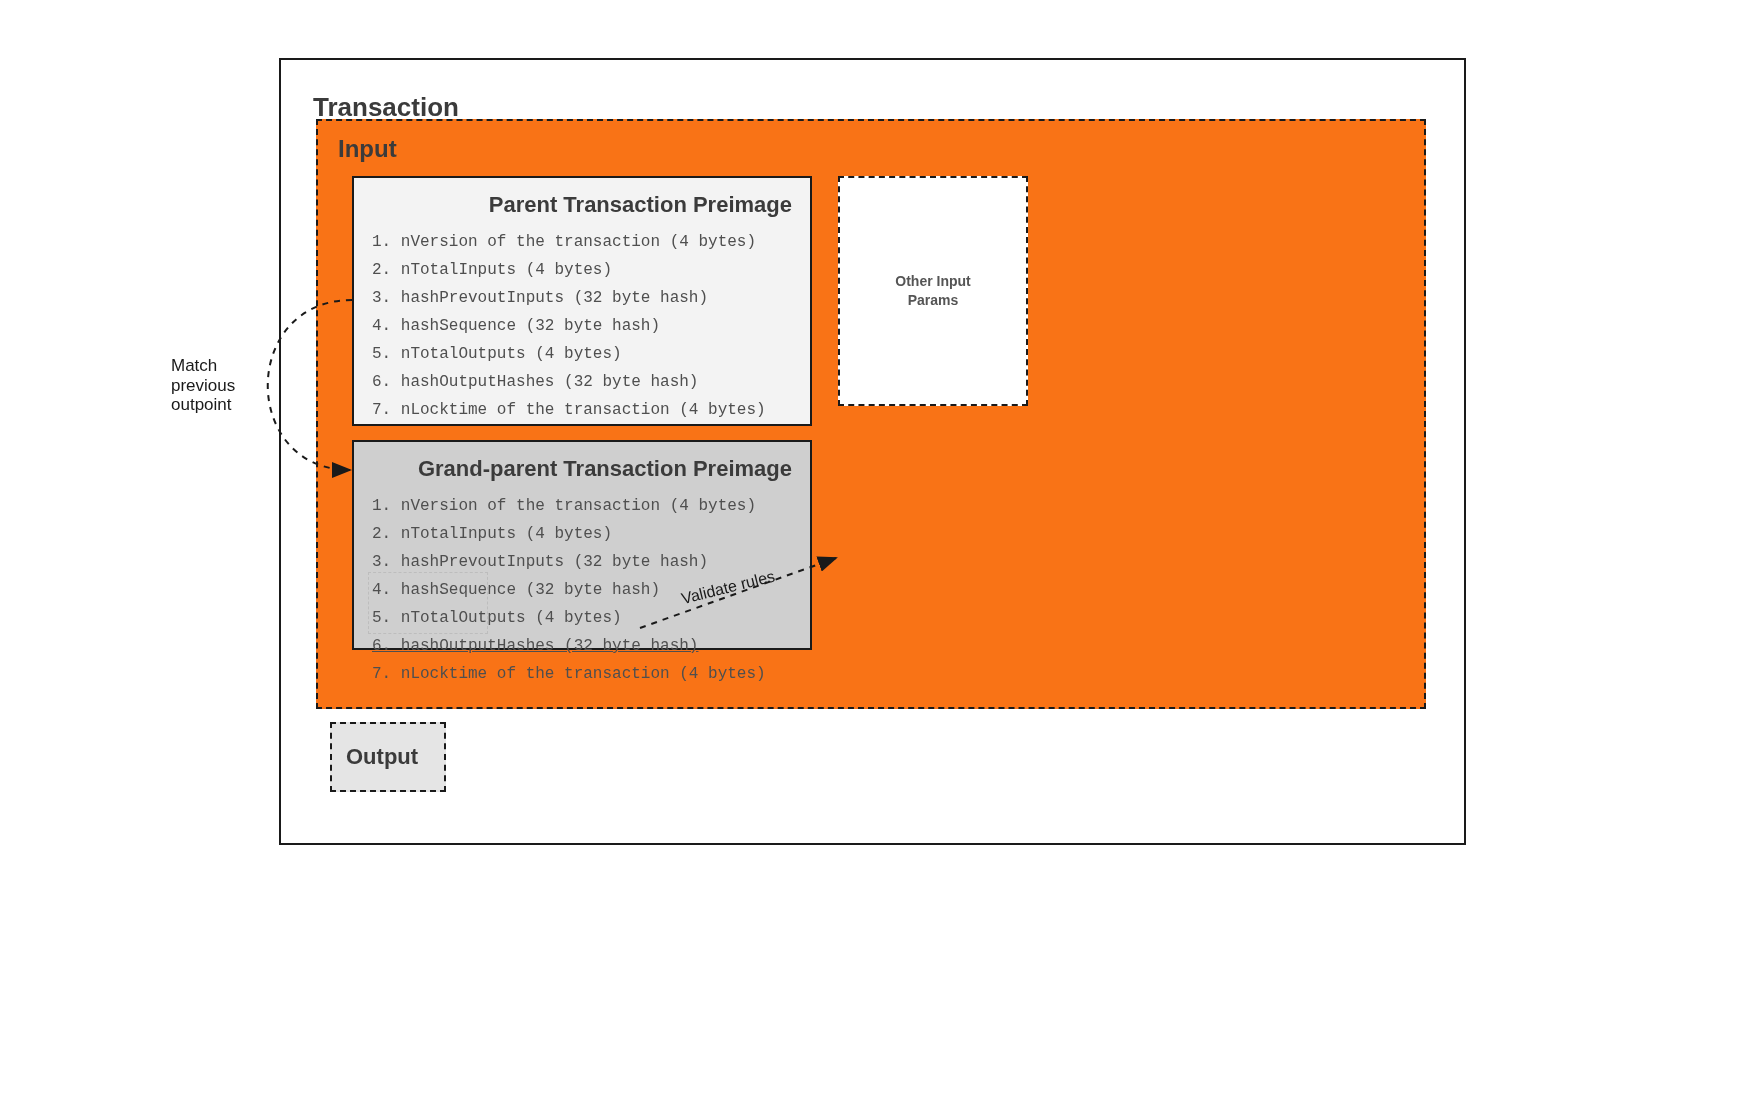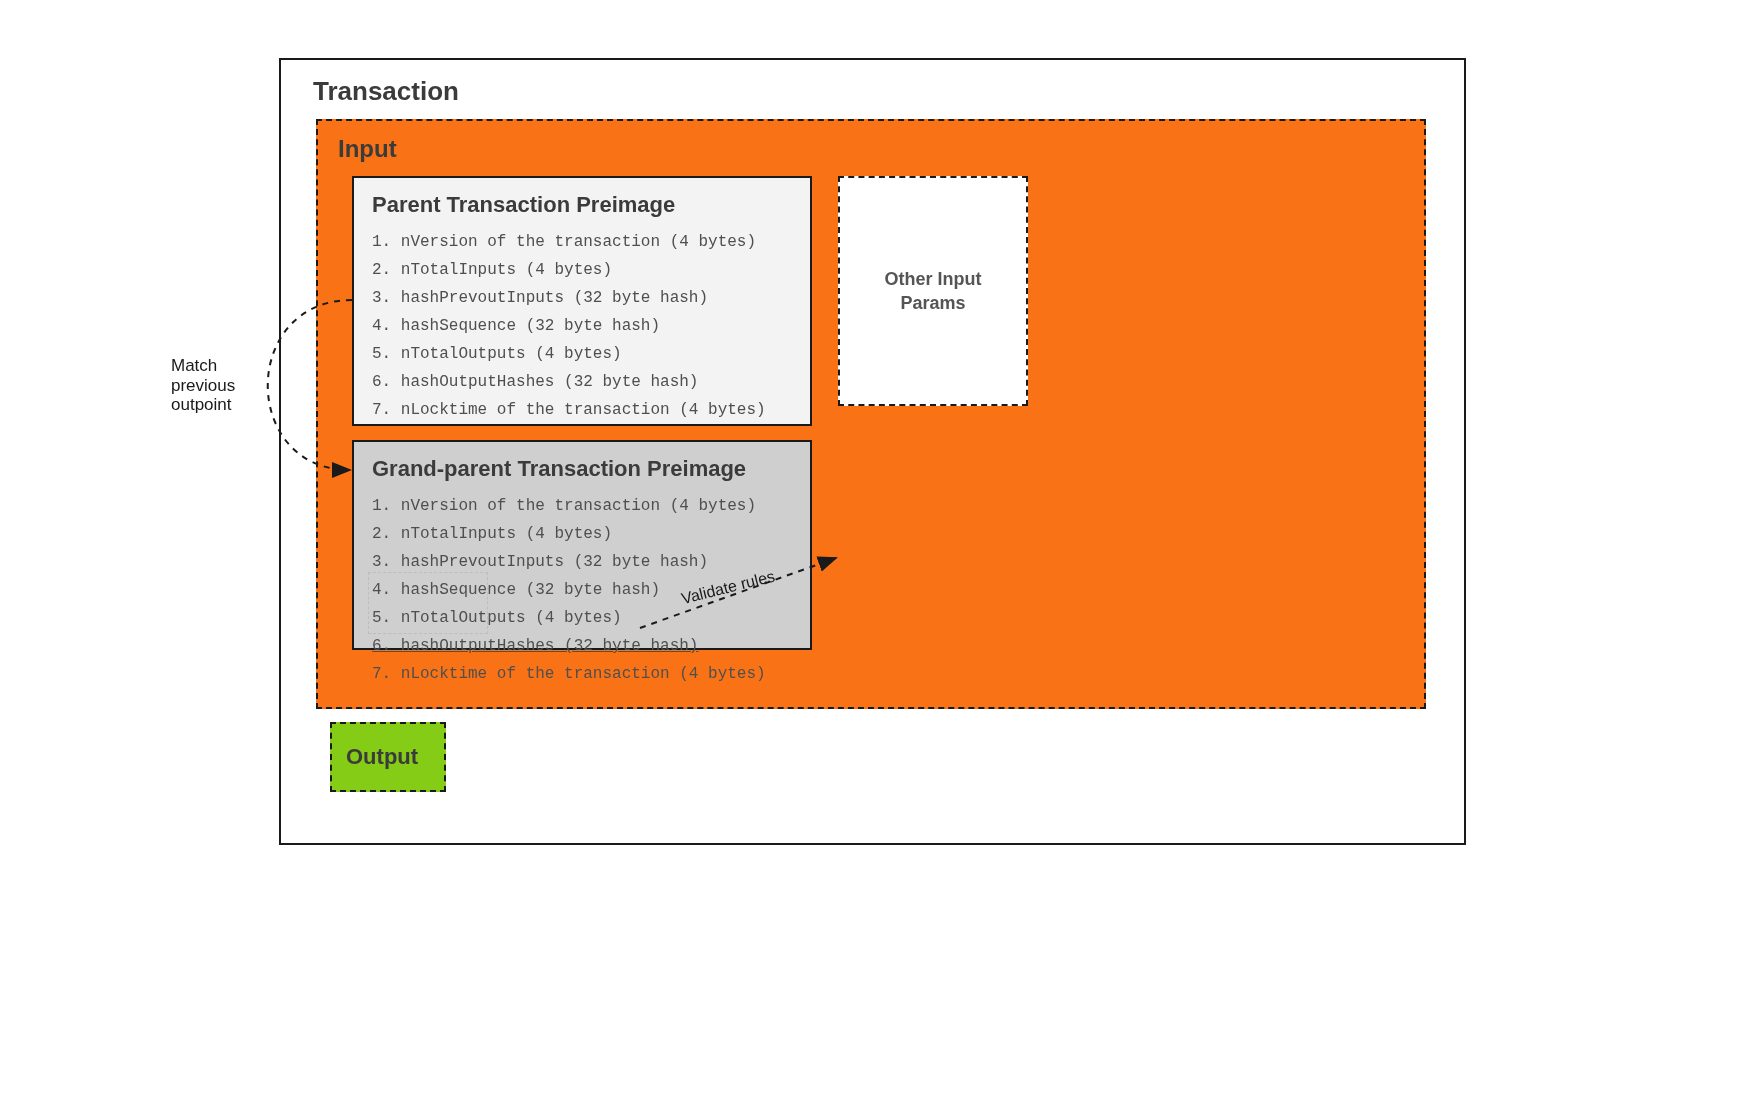--- a/index.html
+++ b/index.html
@@ -44,31 +44,32 @@
     line-height: 28px;
     white-space: pre;
   }
   .center-text {
     display: flex;
     align-items: center;
     justify-content: center;
     text-align: center;
     font-weight: 700;
     color: #555;
-    font-size: 18px;
+    font-size: 14px;
     line-height: 1.35;
   }
   .preimage-box {
     padding: 14px 18px 18px 18px;
   }
   .preimage-title {
     font-weight: 700;
     font-size: 22px;
     color: #3b3b3b;
     margin-bottom: 10px;
+    text-align: right;
   }
   .annotation {
     position: absolute;
     font-size: 17px;
     color: #1a1a1a;
     line-height: 1.15;
   }
   .tilted {
     transform: rotate(-14deg);
     transform-origin: left bottom;
@@ -86,21 +87,21 @@
     height: 1099px;
     pointer-events: none;
   }
 </style>
 </head>
 <body>
 
 <div class="canvas">
 
   <div class="box solid-border" style="left:279px; top:58px; width:1187px; height:787px; background:#fff;">
-    <div class="title" style="position:absolute; left:32px; top:16px; font-size:26px;">Transaction</div>
+    <div class="title" style="position:absolute; left:32px; top:32px; font-size:26px;">Transaction</div>
   </div>
 
   <div class="box dashed-border" style="left:316px; top:119px; width:1110px; height:590px; background:#f97316;">
     <div class="title" style="position:absolute; left:20px; top:14px; font-size:24px;">Input</div>
   </div>
 
   <div class="box solid-border preimage-box" style="left:352px; top:176px; width:460px; height:250px; background:#f3f3f3;">
     <div class="preimage-title">Parent Transaction Preimage</div>
     <div class="mono">1. nVersion of the transaction (4 bytes)</div>
     <div class="mono">2. nTotalInputs (4 bytes)</div>
@@ -121,21 +122,21 @@
     <div class="mono">3. hashPrevoutInputs (32 byte hash)</div>
     <div class="mono">4. hashSequence (32 byte hash)</div>
     <div class="mono">5. nTotalOutputs (4 bytes)</div>
     <div class="mono underline">6. hashOutputHashes (32 byte hash)</div>
     <div class="mono">7. nLocktime of the transaction (4 bytes)</div>
   </div>
 
   <div class="hash-highlight" style="left:368px; top:572px; width:120px; height:62px;"></div>
 
 
-  <div class="box dashed-border" style="left:330px; top:722px; width:116px; height:70px; background:#84cc16;">
+  <div class="box dashed-border" style="left:330px; top:722px; width:116px; height:70px; background:#e5e5e5;">
     <div class="title" style="position:absolute; left:14px; top:20px; font-size:22px;">Output</div>
   </div>
 
   <div class="annotation" style="left:171px; top:356px; white-space:pre-line;">Match
 previous
 outpoint</div>
 
   <div class="annotation tilted" style="left:684px; top:590px; font-size:16px;">Validate rules</div>
 
   <svg class="overlay" viewBox="0 0 1746 1099">

